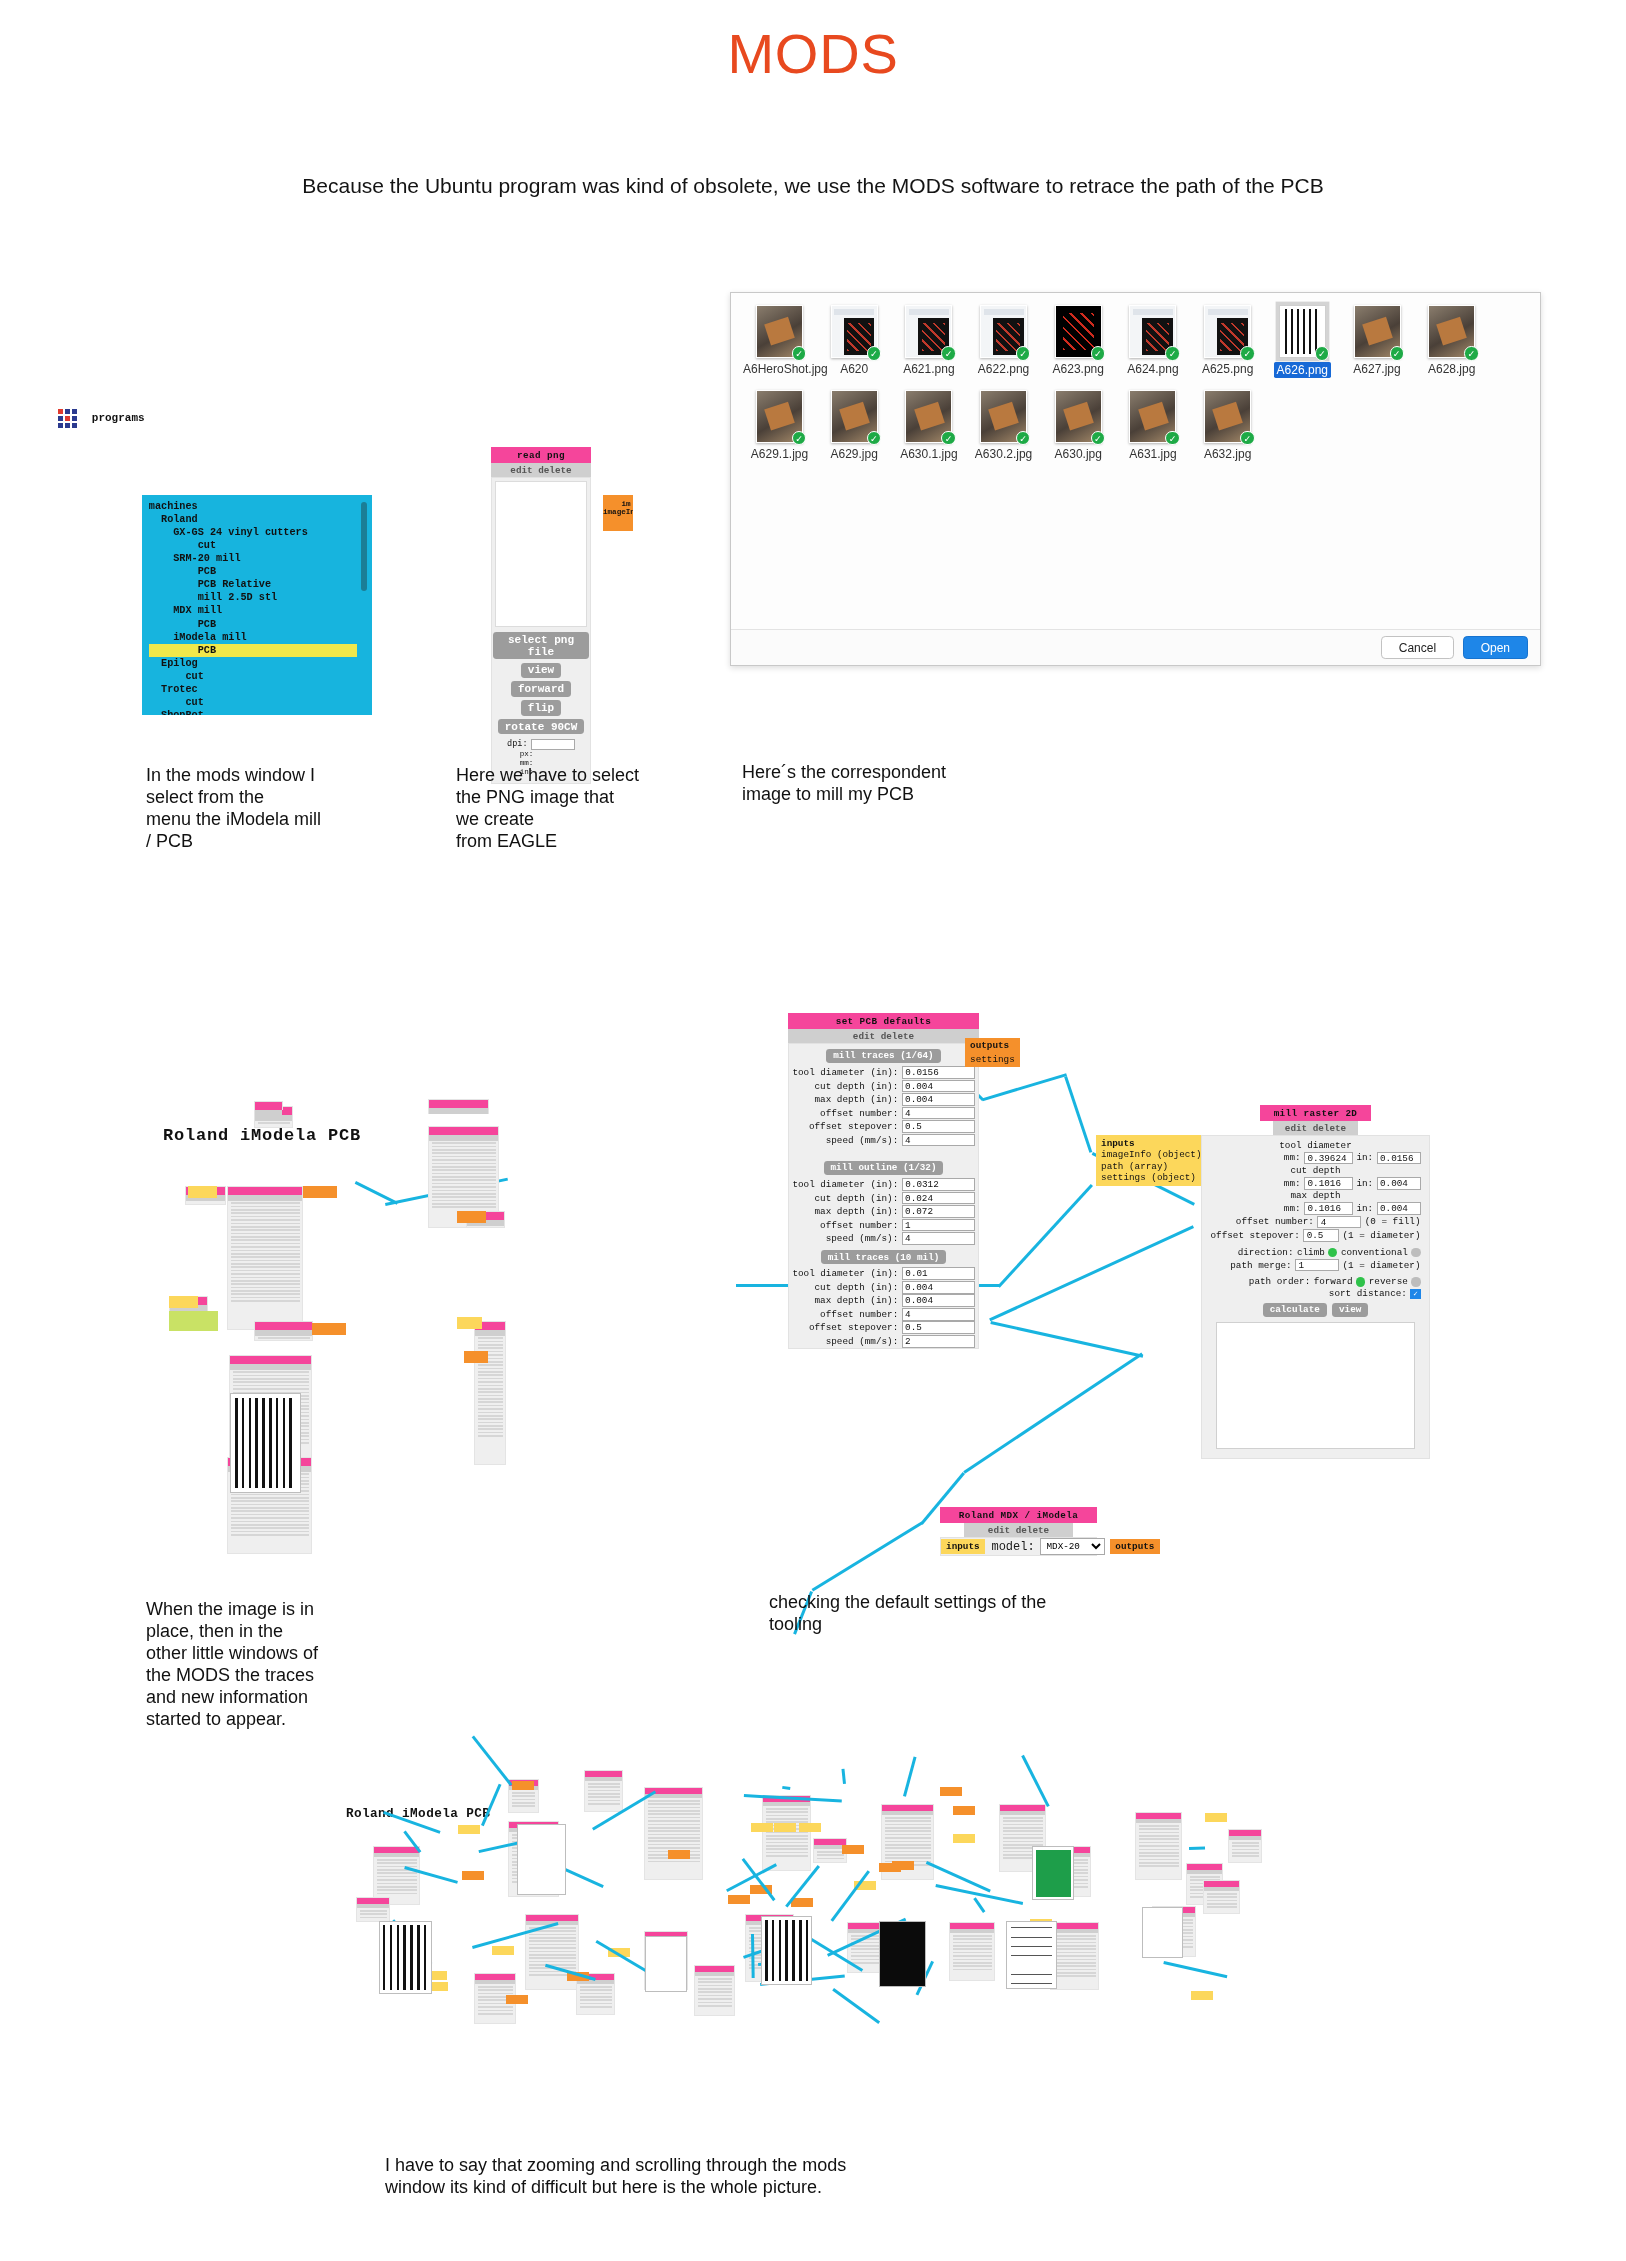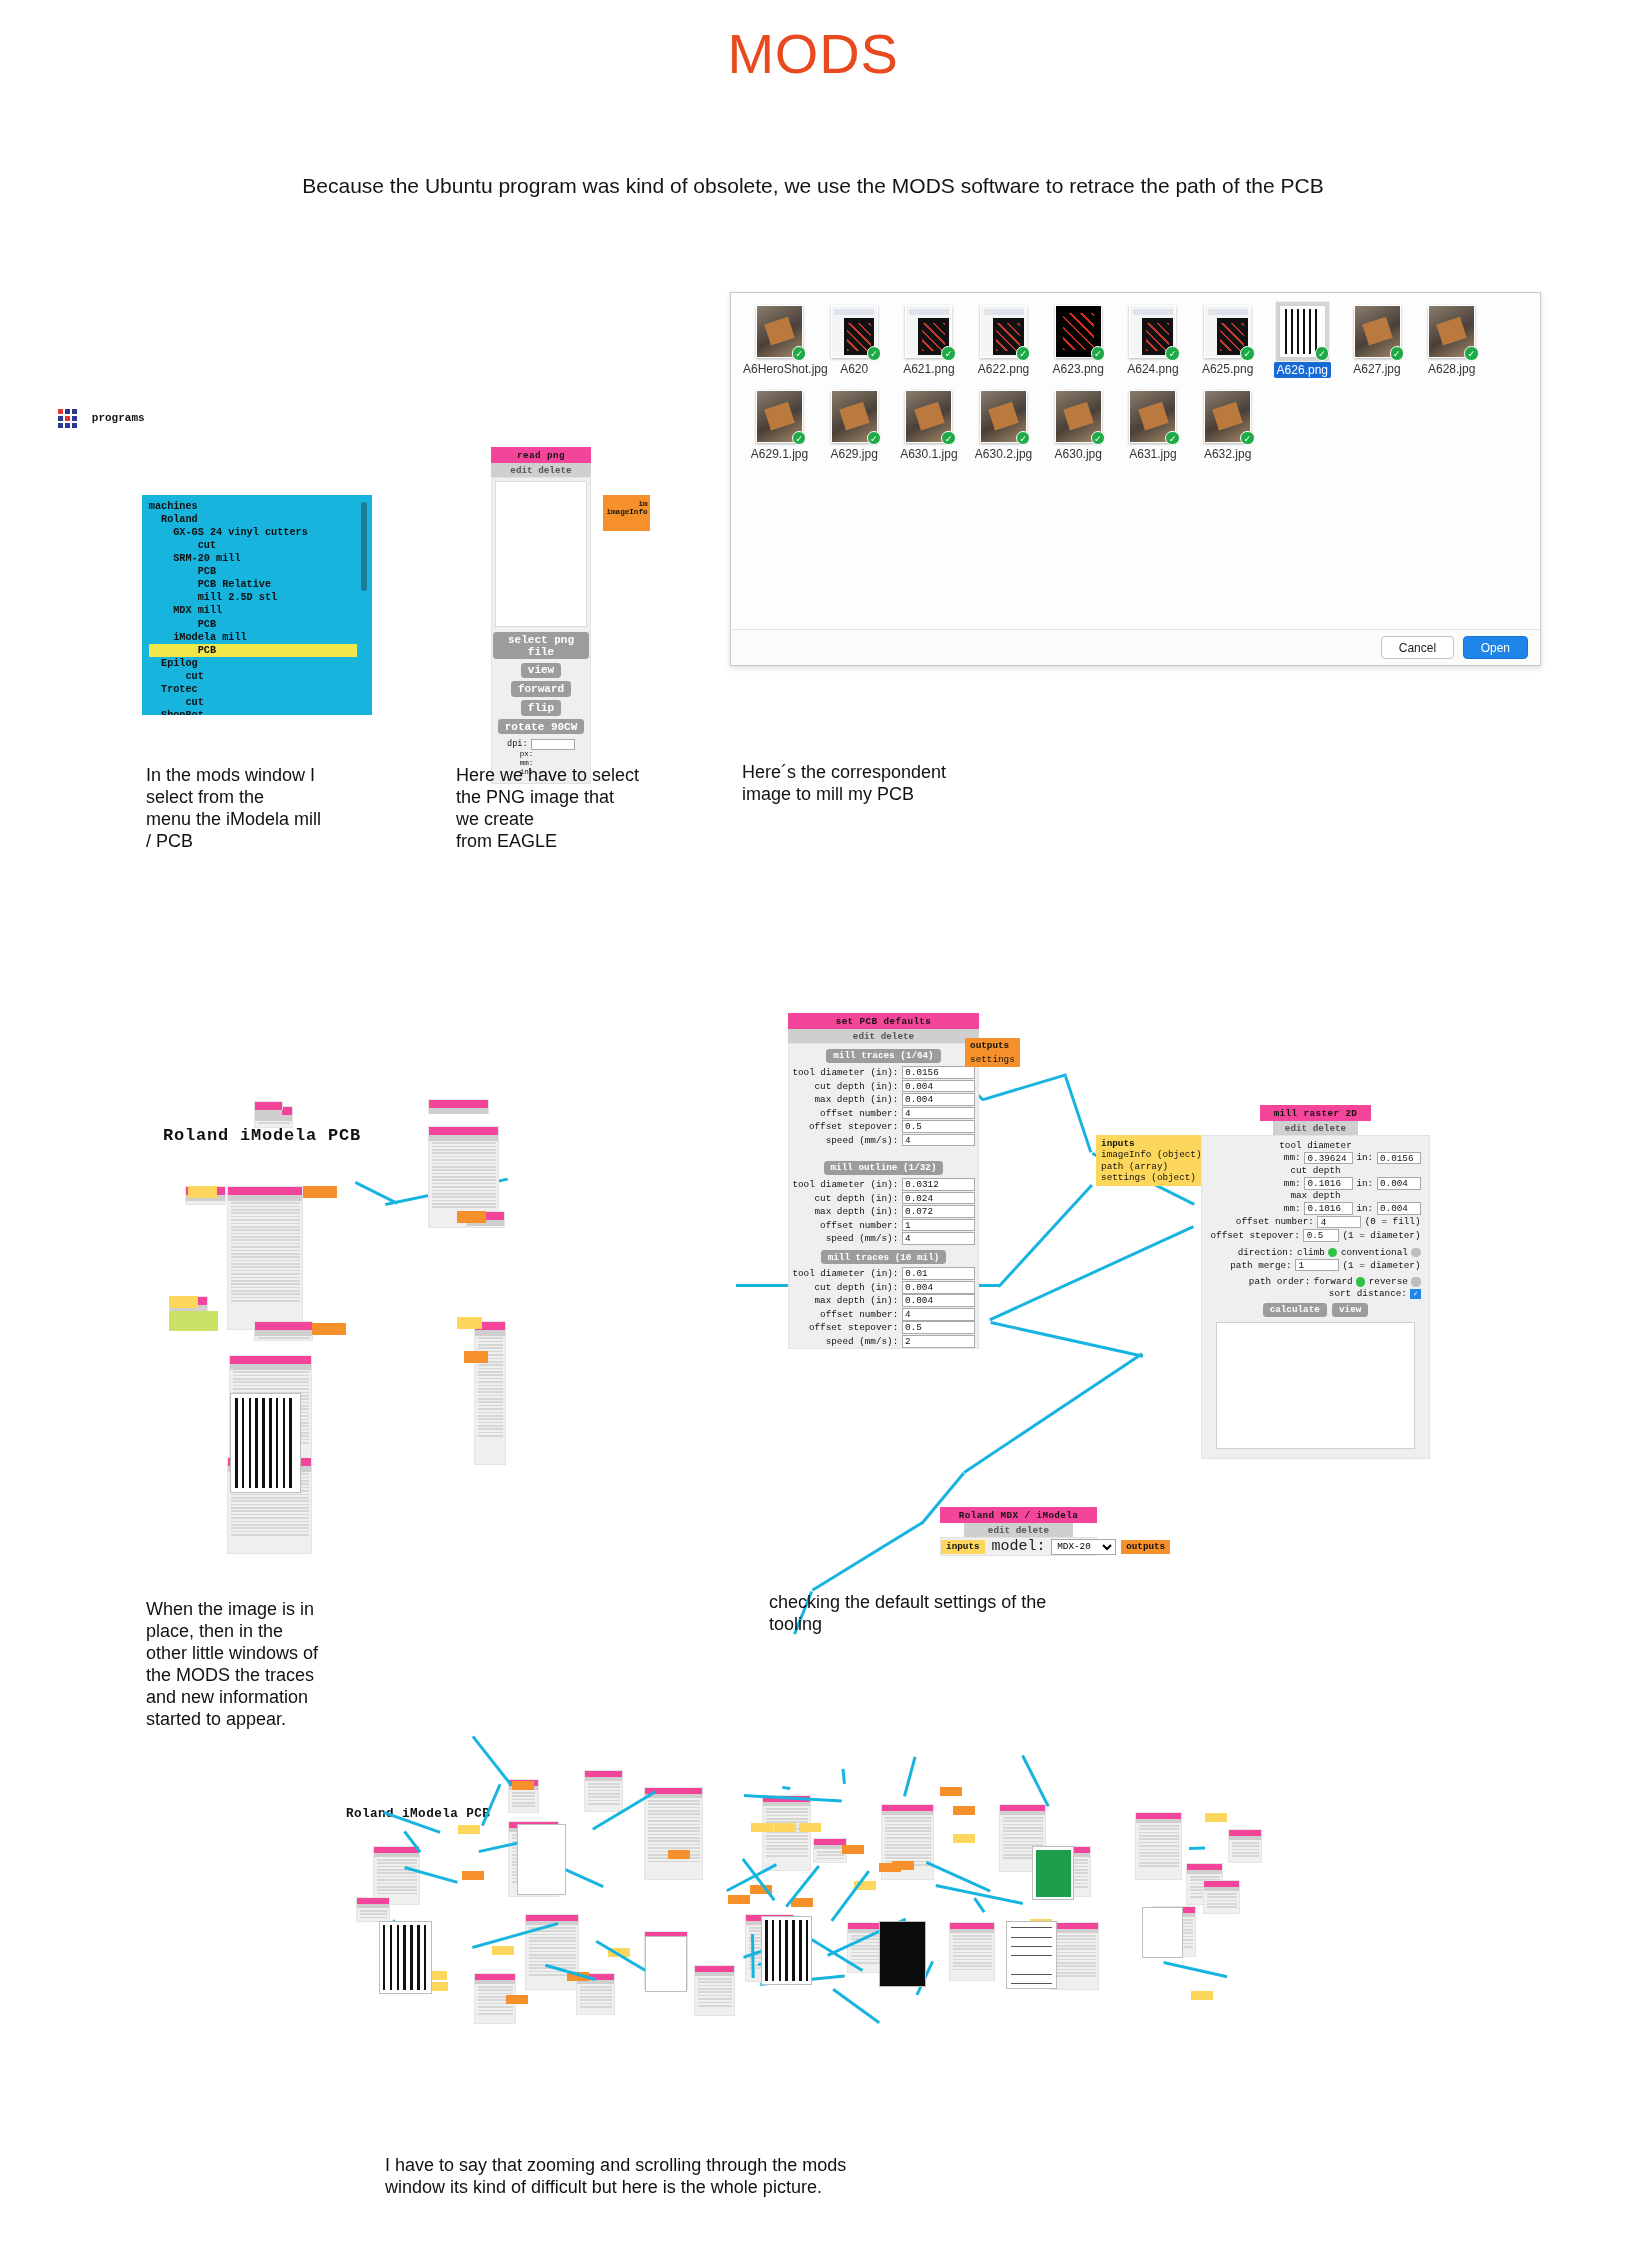--- a/index.html
+++ b/index.html
@@ -86,21 +86,21 @@
   
   #readpng { position:absolute; left:491px; top:447px; width:100px; }
   #readpng-canvas { background:#fff; border:0.8px solid #dcdcdc; height:146px; margin:2.5px 3.4px 0; }
   #readpng-controls { text-align:center; padding:3.4px 0 5.1px; }
   #readpng-controls .gbtn { margin:1.7px 0.8px; font-size:11px; }
   #readpng-dpi { display:flex; align-items:center; justify-content:center; gap:3.4px; font-size:8.5px;
      font-family:"Liberation Mono", monospace; margin-top:2.5px;}
   #readpng-dpi .field { width:44px; height:11px; }
   #readpng-px { text-align:center; font-size:7.6px; font-family:"Liberation Mono", monospace;
      padding-right:29px; line-height:1.25; color:#111; }
-  #imageinfo-badge { position:absolute; left:603px; top:495px; width:47px; height:36px;
+  #imageinfo-badge { position:absolute; left:603px; top:495px; width:30px; height:36px;
      background:#F5902B; font-family:"Liberation Mono", monospace; font-size:7.6px;
      text-align:right; padding:5.1px 2.5px 0 0; color:#111; font-weight:700; overflow:hidden; }
 
   
   #file-dialog {
     position:absolute; left:730px; top:292px; width:811px; height:374px;
     background:#fdfdfd; border:0.8px solid #c8c8c8; box-shadow:0 1.7px 6px rgba(0,0,0,.14);
     display:flex; flex-direction:column;
   }
   #fd-bar {
@@ -1244,21 +1244,21 @@
     </div>
     <div id="raster-preview" style="background:#fff;border:0.8px solid #d0d0d0;height:127px;margin:5.1px 8.5px 3.4px;"></div>
   </div>
 </div>
 
 <div class="panel-group" id="mdxmod">
   <div class="mod-head">Roland MDX / iModela</div>
   <div class="mod-edit" style="margin:0 24px;">edit delete</div>
   <div class="mdx-row">
     <span class="badge-in">inputs</span>
-    <span style="font-family:'Liberation Mono',monospace;font-size:15px;margin-left:6.8px;">model:</span>
+    <span style="font-family:'Liberation Mono',monospace;font-size:12px;margin-left:6.8px;">model:</span>
     <select id="mdx-select"><option value="MDX-20">MDX-20</option><option value="MDX-15">MDX-15</option><option value="iModela">iModela</option></select>
     <span class="badge-out" style="margin-left:5.1px;">outputs</span>
   </div>
 </div>
 
 <div class="caption" style="left:146px; top:1599px; width:271px;">When the image is in
 place, then in the
 other little windows of
 the MODS the traces
 and new information

